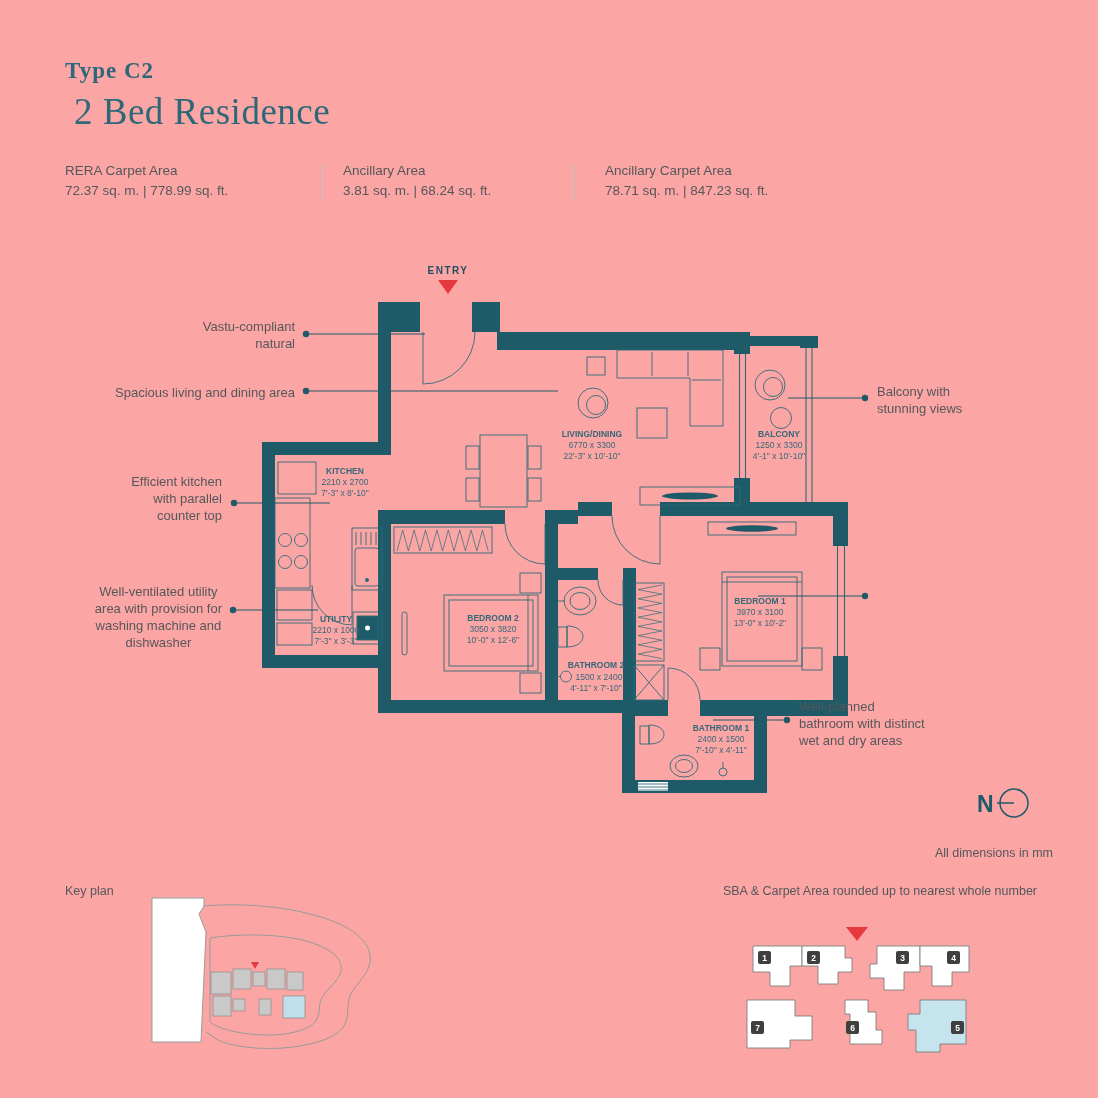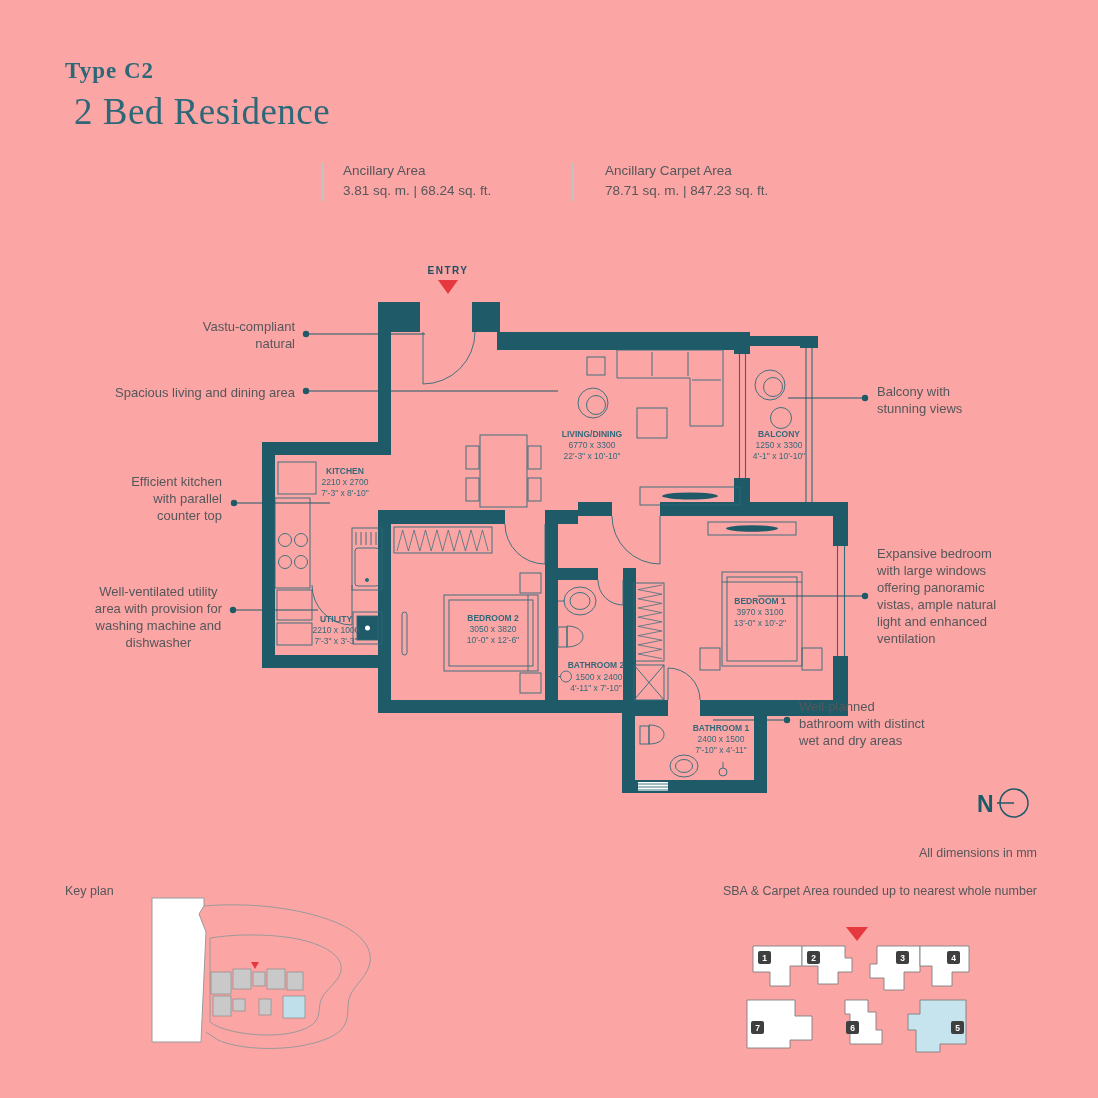--- a/index.html
+++ b/index.html
@@ -27,20 +27,24 @@
   .n-t{font-size:23px;font-weight:bold;fill:#1e5a68;}
 </style>
 </head>
 <body>
 
 <div id="canvas">
 
   <div class="abs type-label">Type C2</div>
   <div class="abs title">2 Bed Residence</div>
 
+  <div class="abs area-col" style="left:65px;top:163px;">
+    <div class="lbl">RERA Carpet Area</div>
+    <div class="val">72.37 sq. m. | 778.99 sq. ft.</div>
+  </div>
   <div class="abs vdiv" style="left:322px;"></div>
   <div class="abs area-col" style="left:343px;top:163px;">
     <div class="lbl">Ancillary Area</div>
     <div class="val">3.81 sq. m. | 68.24 sq. ft.</div>
   </div>
   <div class="abs vdiv" style="left:572px;"></div>
   <div class="abs area-col" style="left:605px;top:163px;">
     <div class="lbl">Ancillary Carpet Area</div>
     <div class="val">78.71 sq. m. | 847.23 sq. ft.</div>
   </div>
@@ -254,31 +258,25 @@
   <div class="abs ann r" style="right:803px;top:384px;">Spacious living and dining area</div>
   <div class="abs ann r" style="right:876px;top:473px;">Efficient kitchen
 with parallel
 counter top</div>
   <div class="abs ann r" style="right:876px;top:583px;text-align:center;">Well-ventilated utility
 area with provision for
 washing machine and
 dishwasher</div>
   <div class="abs ann l" style="left:877px;top:383px;">Balcony with
 stunning views</div>
-  <div class="abs ann l" style="left:877px;top:545px;">Expansive bedroom
-with large windows
-offering panoramic
-vistas, ample natural
-light and enhanced
-ventilation</div>
   <div class="abs ann l" style="left:799px;top:698px;">Well-planned
 bathroom with distinct
 wet and dry areas</div>
 
-  <div class="abs note r" style="right:61px;top:846px;">All dimensions in mm</div>
+  <div class="abs note r" style="right:45px;top:846px;">All dimensions in mm</div>
   <div class="abs note" style="left:65px;top:884px;">Key plan</div>
   <div class="abs note r" style="right:61px;top:884px;">SBA &amp; Carpet Area rounded up to nearest whole number</div>
 
   <svg style="top:880px;" width="1098" height="218" viewBox="0 880 1098 218">
 
     <g>
       <path d="M152,898 L204,898 L204,906 L199,914 L206,932 L201,1042 L152,1042 Z" fill="#ffffff" stroke="#9a9a9a" stroke-width="1"></path>
       <path d="M204,906 C250,902 300,908 335,922 C362,933 372,948 370,962 C368,976 355,984 350,996 C346,1006 350,1016 344,1026 C338,1036 322,1042 300,1046 C270,1051 235,1048 218,1040 L206,1032" fill="none" stroke="#9a9a9a" stroke-width="1"></path>
       <path d="M210,938 L210,1022 C220,1030 245,1035 268,1035 C290,1035 308,1030 315,1022 C321,1014 318,1008 321,1000 C325,990 336,984 340,974 C344,964 338,953 318,945 C295,935 248,932 210,938 Z" fill="none" stroke="#9a9a9a" stroke-width="1"></path>
       <g fill="#c9c9c9" stroke="#8a8a8a" stroke-width="0.7">

